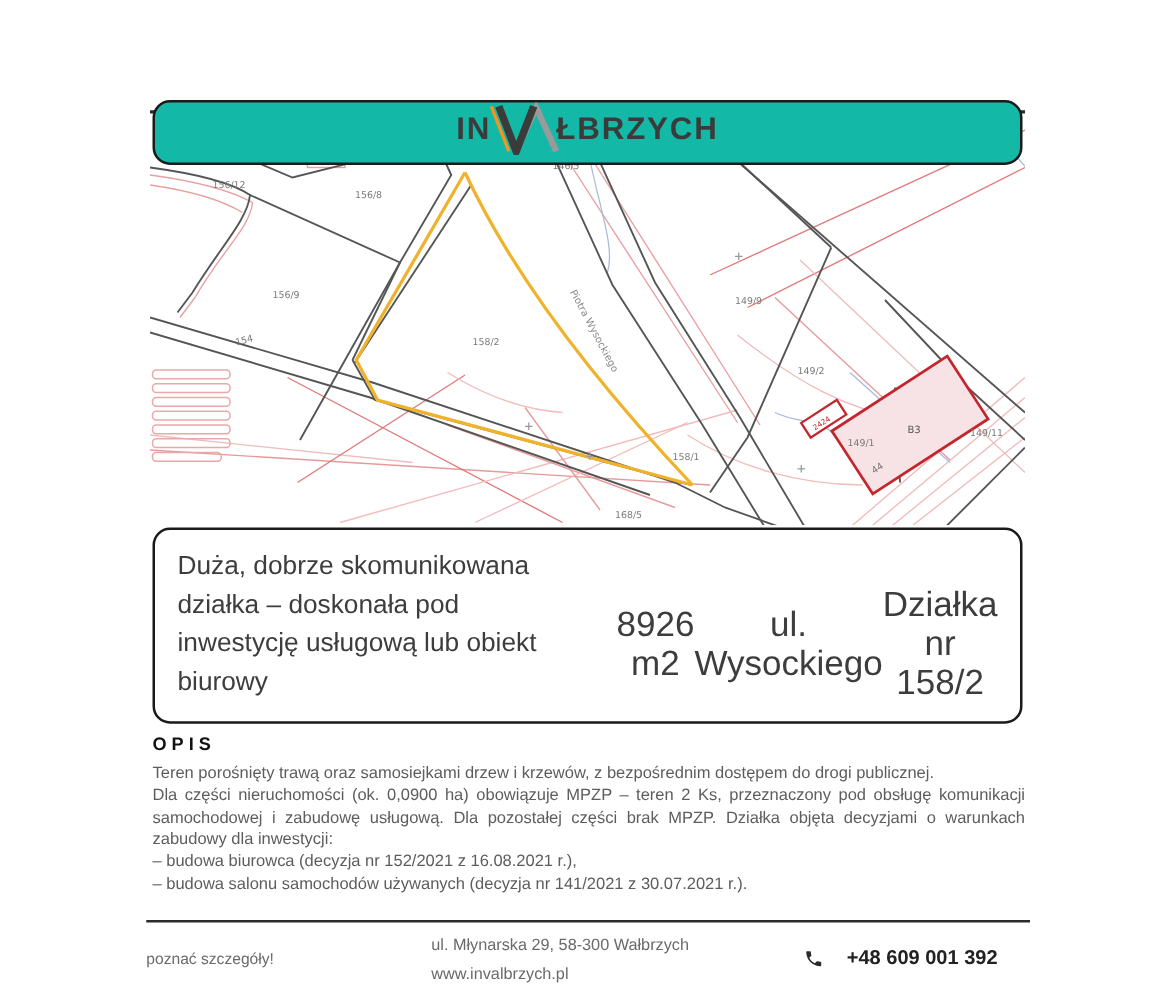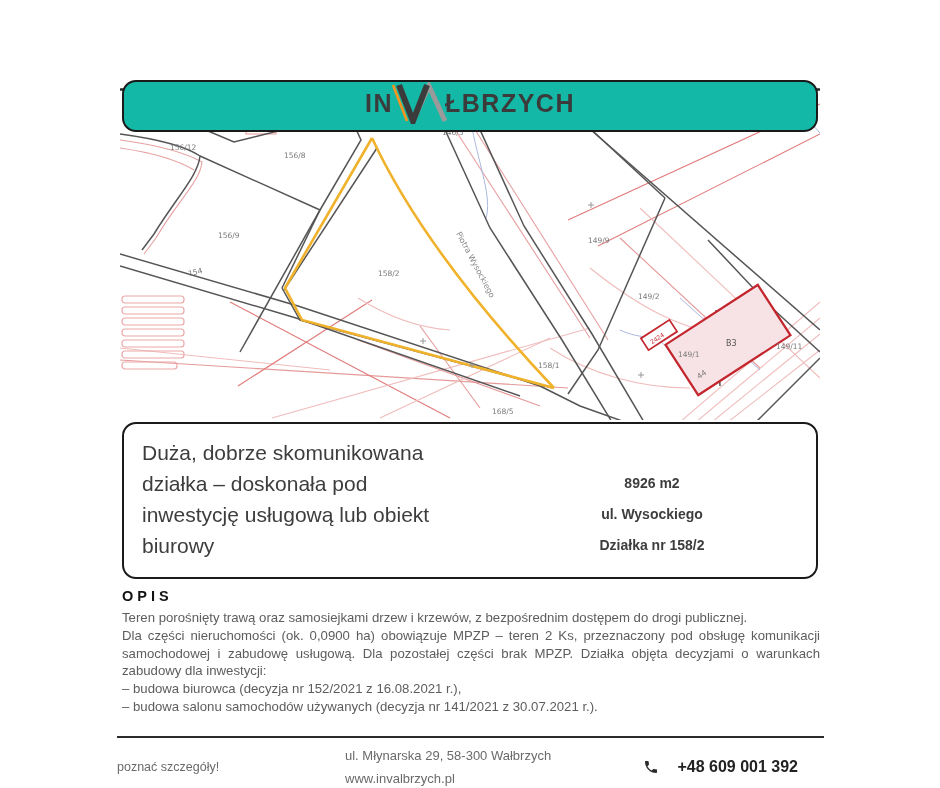--- a/index.html
+++ b/index.html
@@ -31,22 +31,22 @@
   .map-wrap svg{display:block;}
   .map-wrap text{font-family:"DejaVu Sans",sans-serif;}
 
   
   .info-card{left:122px;top:422px;width:696px;height:157px;background:#fff;
     border:2px solid #1a1a1a;border-radius:14px;z-index:5;
     display:flex;align-items:flex-end;padding:16px 18px;}
   .info-left{width:362px;display:flex;flex-direction:column;justify-content:center;
     font-size:21px;line-height:31px;color:#3d3d3d;}
   .info-divider{width:0;border-left:2px solid #3d3d3d;margin:4px 0;}
-  .info-right{flex:1;display:flex;flex-direction:column;justify-content:center;
-    align-items:center;font-size:14px;line-height:31px;color:#3d3d3d;text-align:center;font-weight:bold;}
+  .info-right{flex:1;display:flex;flex-direction:row;justify-content:center;
+    align-items:center;font-size:28px;line-height:31px;color:#3d3d3d;text-align:center;}
 
   
   .opis{left:122px;top:588px;width:698px;z-index:2;}
   .opis-title{font-size:14.5px;font-weight:700;letter-spacing:4px;color:#121212;margin-bottom:5px;}
   .opis p{font-size:13.2px;line-height:17.8px;color:#5d5d5d;}
   .opis p.just{text-align:justify;}
 
   
   .footer-rule{left:117px;top:736px;width:707px;border-top:2.5px solid #2b2b2b;}
   .footer{left:117px;top:745px;width:707px;height:43px;display:flex;align-items:center;}

